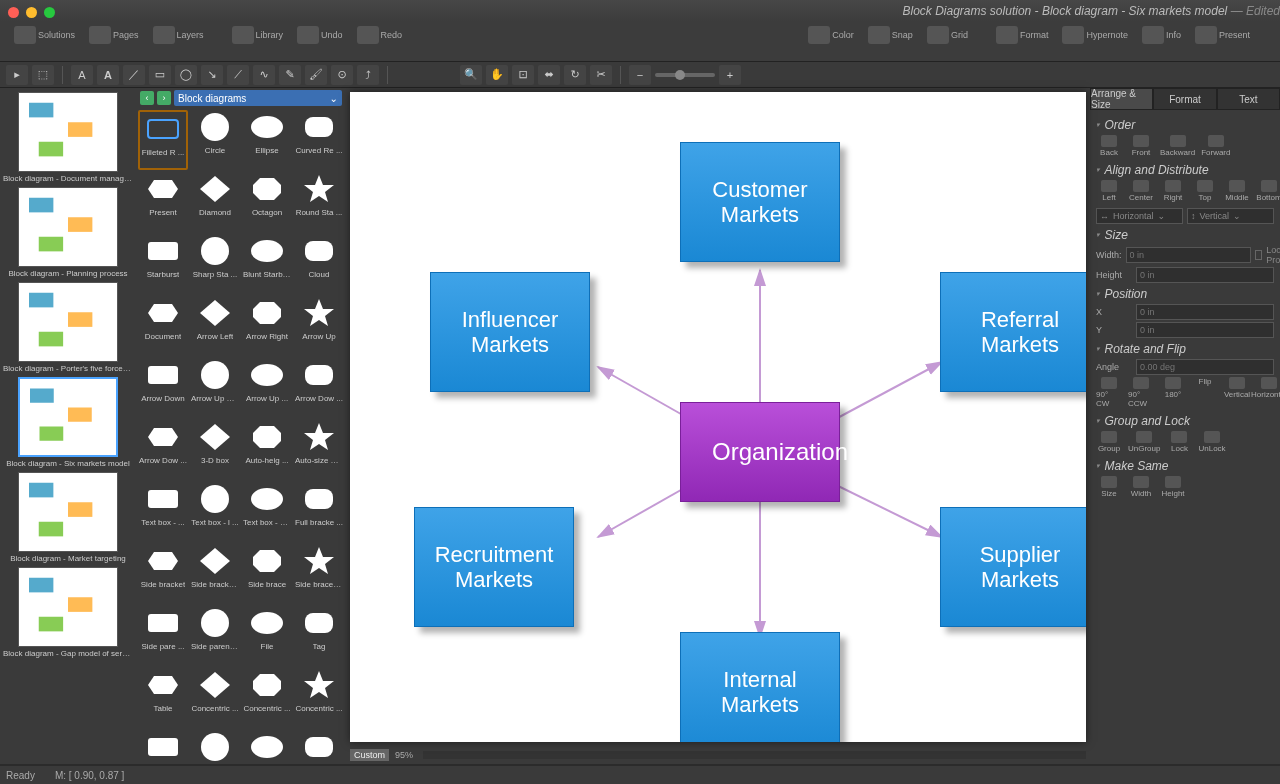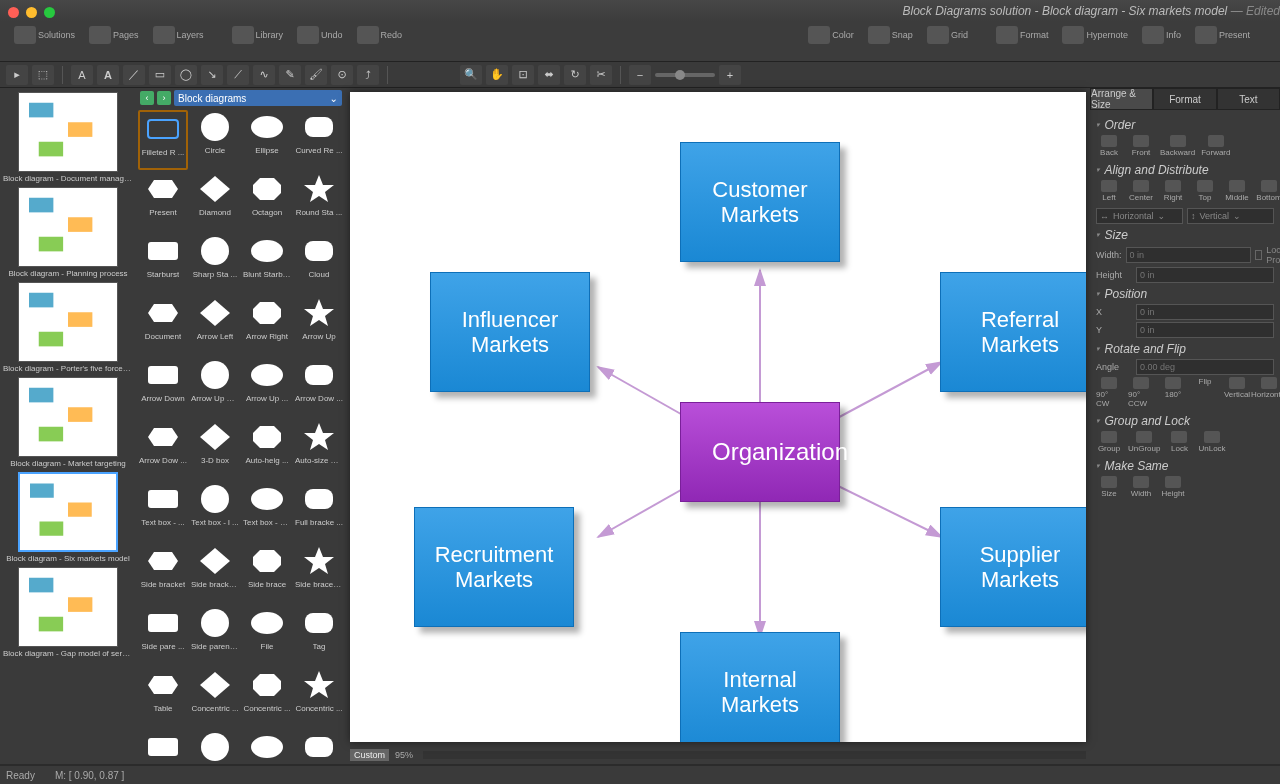--- a/index.html
+++ b/index.html
@@ -208,39 +208,39 @@
       <div class="thumb ">
         <div class="thumb-img">
           <svg class="mini-thumb" viewBox="0 0 100 80">
             <rect x="10" y="10" width="25" height="15" fill="#5ac"></rect>
             <rect x="50" y="30" width="25" height="15" fill="#fb5"></rect>
             <rect x="20" y="50" width="25" height="15" fill="#8c5"></rect>
           </svg>
         </div>
         <div class="thumb-label">Block diagram - Porter's five forces model</div>
       </div>
+      <div class="thumb selected">
+        <div class="thumb-img">
+          <svg class="mini-thumb" viewBox="0 0 100 80">
+            <rect x="10" y="10" width="25" height="15" fill="#5ac"></rect>
+            <rect x="50" y="30" width="25" height="15" fill="#fb5"></rect>
+            <rect x="20" y="50" width="25" height="15" fill="#8c5"></rect>
+          </svg>
+        </div>
+        <div class="thumb-label">Block diagram - Six markets model</div>
+      </div>
       <div class="thumb ">
         <div class="thumb-img">
           <svg class="mini-thumb" viewBox="0 0 100 80">
             <rect x="10" y="10" width="25" height="15" fill="#5ac"></rect>
             <rect x="50" y="30" width="25" height="15" fill="#fb5"></rect>
             <rect x="20" y="50" width="25" height="15" fill="#8c5"></rect>
           </svg>
         </div>
         <div class="thumb-label">Block diagram - Market targeting</div>
-      </div>
-      <div class="thumb selected">
-        <div class="thumb-img">
-          <svg class="mini-thumb" viewBox="0 0 100 80">
-            <rect x="10" y="10" width="25" height="15" fill="#5ac"></rect>
-            <rect x="50" y="30" width="25" height="15" fill="#fb5"></rect>
-            <rect x="20" y="50" width="25" height="15" fill="#8c5"></rect>
-          </svg>
-        </div>
-        <div class="thumb-label">Block diagram - Six markets model</div>
       </div>
       <div class="thumb ">
         <div class="thumb-img">
           <svg class="mini-thumb" viewBox="0 0 100 80">
             <rect x="10" y="10" width="25" height="15" fill="#5ac"></rect>
             <rect x="50" y="30" width="25" height="15" fill="#fb5"></rect>
             <rect x="20" y="50" width="25" height="15" fill="#8c5"></rect>
           </svg>
         </div>
         <div class="thumb-label">Block diagram - Gap model of service q...</div>

